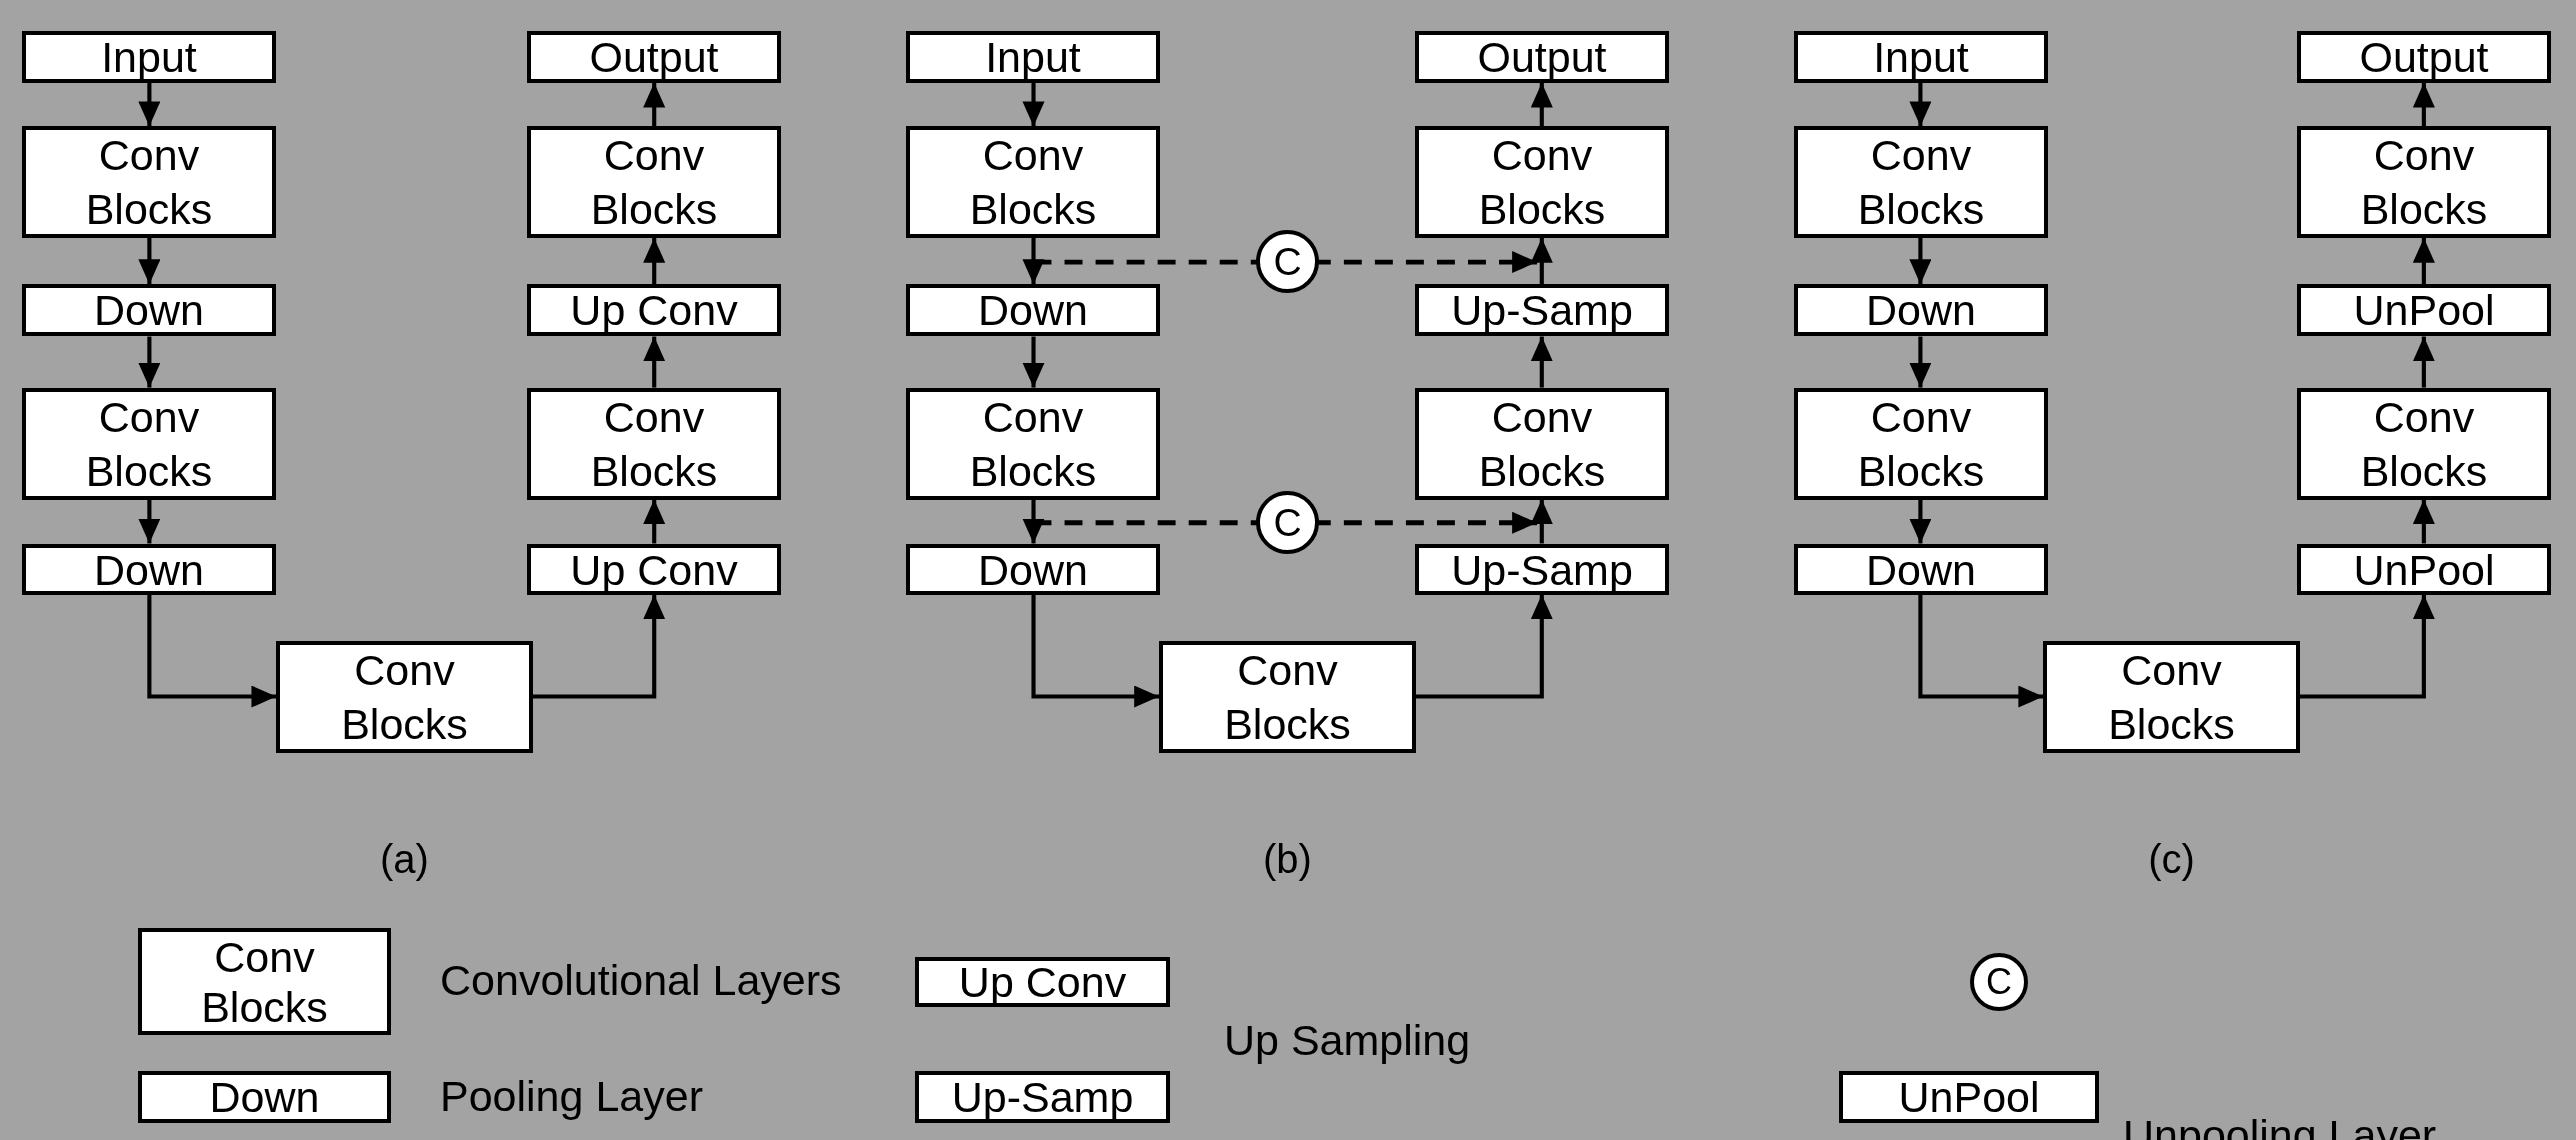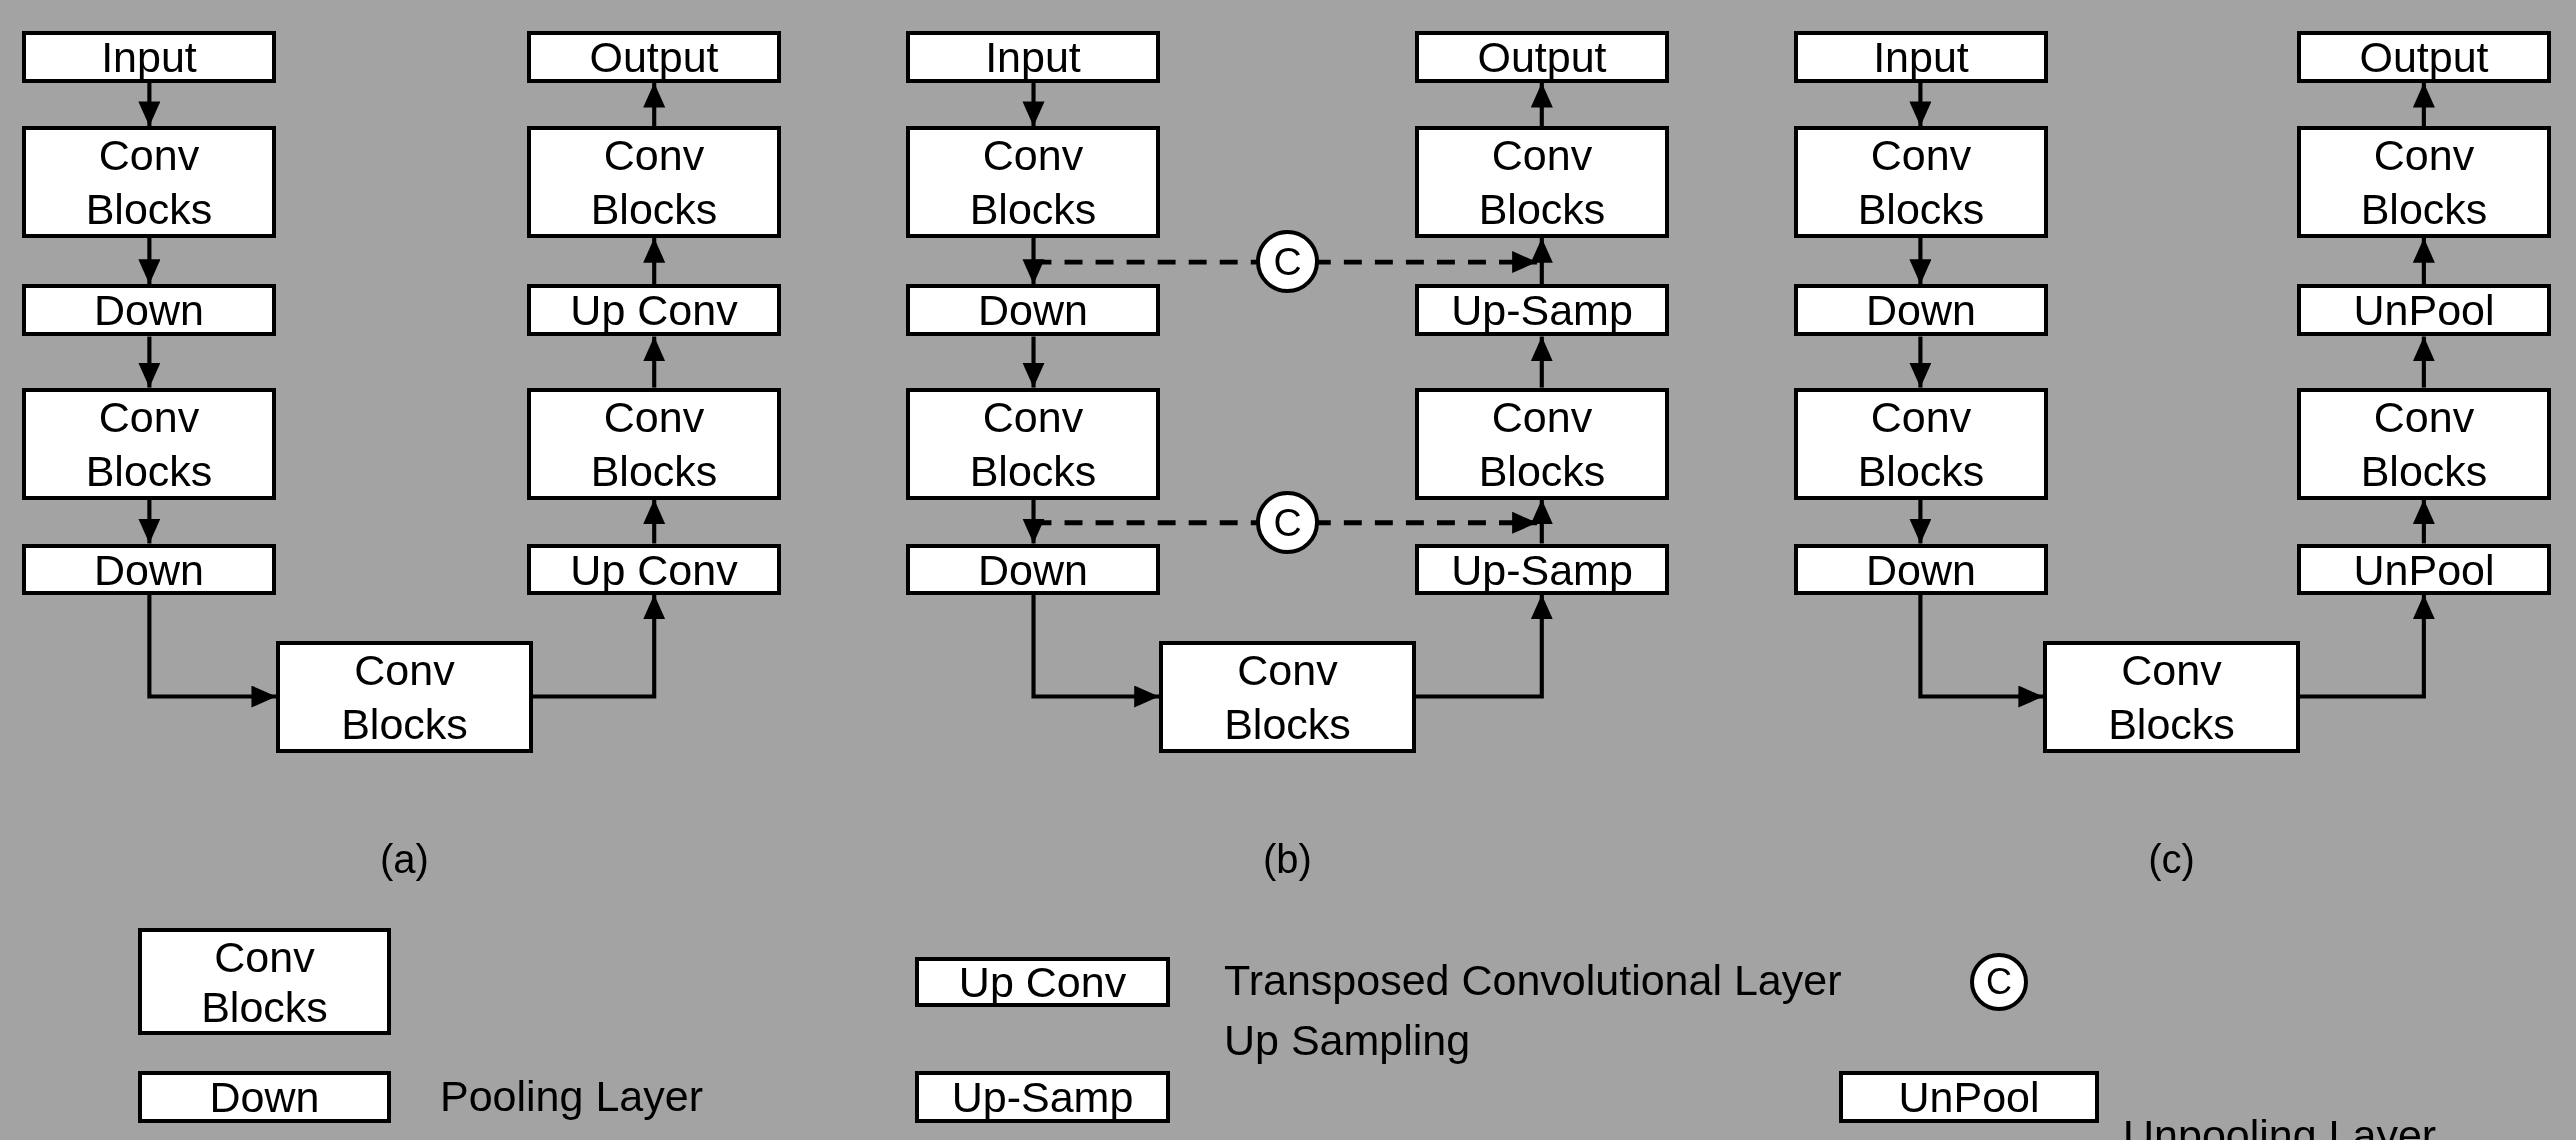--- a/index.html
+++ b/index.html
@@ -196,23 +196,23 @@
   <div class="node" style="left:2297px; top:388px; width:254px; height:112px">Conv
 Blocks</div>
   <div class="node" style="left:2297px; top:284px; width:254px; height:52px">UnPool</div>
   <div class="node" style="left:2297px; top:126px; width:254px; height:112px">Conv
 Blocks</div>
   <div class="node" style="left:2297px; top:31px;  width:254px; height:52px">Output</div>
   <div class="caption" style="left:2068px; top:835px">(c)</div>
 
   <div class="legend-box" style="left:138px;  top:928px; width:253px; height:107px">Conv
 Blocks</div>
+  <div class="legend-label" style="left:440px;  top:953px">Convolutional Layers</div>
 
   <div class="legend-box" style="left:915px; top:957px; width:255px; height:50px">Up Conv</div>
-  <div class="legend-label" style="left:1224px; top:953px">Transposed Convolutional Layer</div>
 
   <div class="legend-circle" style="left:1970px; top:953px">C</div>
 
   <div class="legend-box" style="left:138px;  top:1071px; width:253px; height:52px">Down</div>
   <div class="legend-label" style="left:440px;  top:1069px">Pooling Layer</div>
 
   <div class="legend-box" style="left:915px; top:1071px; width:255px; height:52px">Up-Samp</div>
   <div class="legend-label" style="left:1224px; top:1013px">Up Sampling</div>
 
   <div class="legend-box" style="left:1839px; top:1071px; width:260px; height:52px">UnPool</div>

